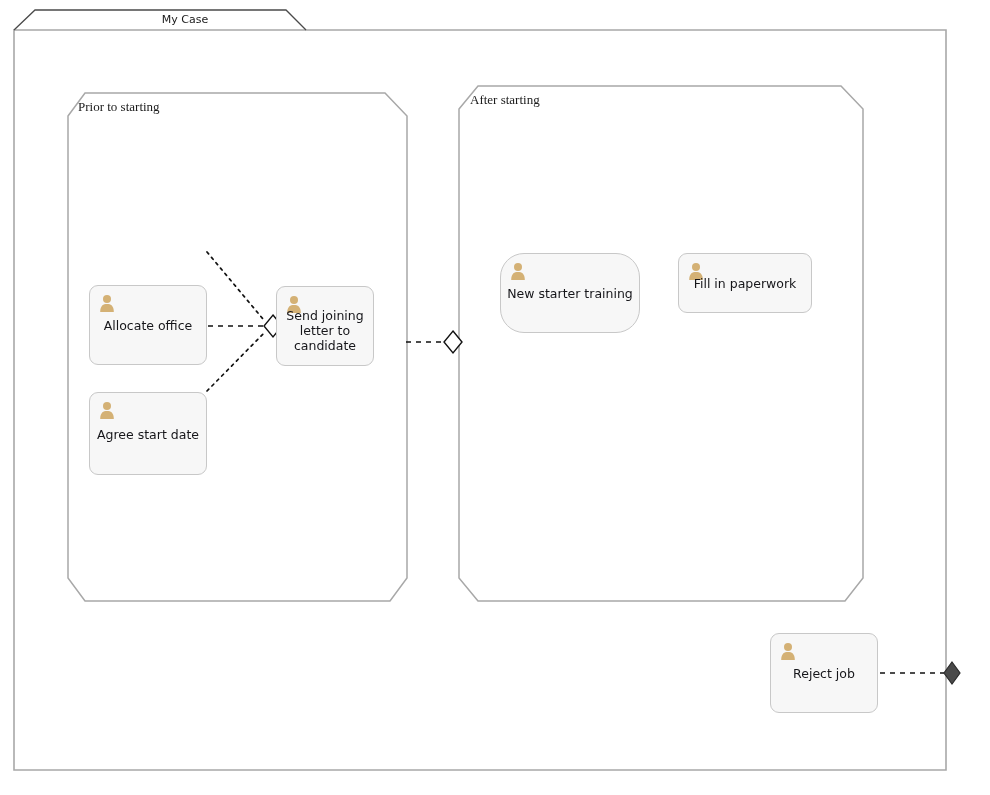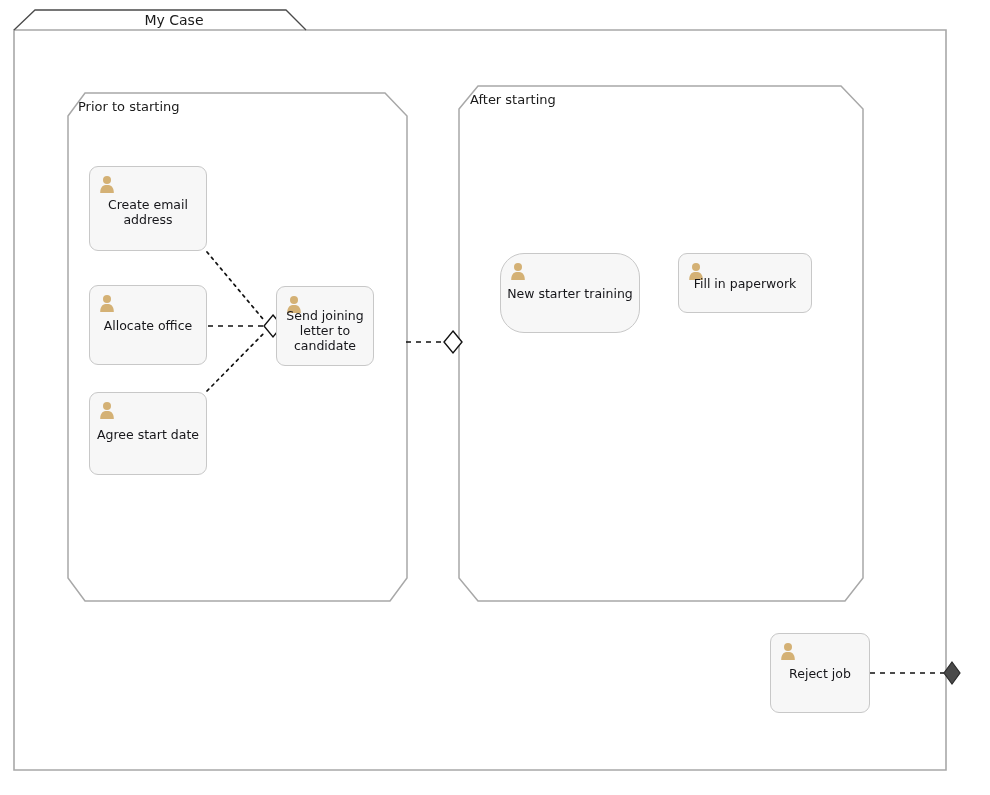--- a/index.html
+++ b/index.html
@@ -21,38 +21,39 @@
     position: absolute;
     left: 0;
     top: 0;
     width: 990px;
     height: 795px;
     pointer-events: none;
   }
   
   .case-title {
     position: absolute;
-    left: 39px;
+    left: 50px;
     top: 12px;
     width: 270px;
     text-align: center;
-    font-size: 14px;
+    font-size: 11px;
     color: #1a1a1a;
     line-height: 16px;
     white-space: nowrap;
     z-index: 4;
   }
   
   .partition-label {
     position: absolute;
     font-size: 13px;
     color: #1a1a1a;
     line-height: 16px;
     white-space: nowrap;
     z-index: 4;
+    font-family: Liberation Serif, serif;
   }
   
   .task {
     position: absolute;
     box-sizing: border-box;
     background: #f7f7f7;
     border: 1px solid #c8c8c8;
     border-radius: 9px;
     z-index: 5;
   }
@@ -125,27 +126,20 @@
       <polygon points="952,662 960,673 952,684 944,673" fill="#4a4a4a" stroke="#2b2b2b" stroke-width="1.2"></polygon>
     </g>
   </svg>
 
   <div class="case-title">My Case</div>
 
   <div class="partition-label" style="left:78px; top:99px;">Prior to starting</div>
 
   <div class="partition-label" style="left:470px; top:92px;">After starting</div>
 
-  <div class="task multiline" style="left:89px; top:166px; width:118px; height:85px;">
-    <svg class="person-icon" viewBox="0 0 16 18">
-      <circle cx="8" cy="5" r="4" fill="#d4b175"></circle>
-      <path d="M 1.2,18 C 1.2,11.6 4.3,10.0 8,10.0 C 11.7,10.0 14.8,11.6 14.8,18 Z" fill="#d4b175"></path>
-    </svg>
-    <div class="task-label">Create email address</div>
-  </div>
 
   <div class="task" style="left:89px; top:392px; width:118px; height:83px;">
     <svg class="person-icon" viewBox="0 0 16 18">
       <circle cx="8" cy="5" r="4" fill="#d4b175"></circle>
       <path d="M 1.2,18 C 1.2,11.6 4.3,10.0 8,10.0 C 11.7,10.0 14.8,11.6 14.8,18 Z" fill="#d4b175"></path>
     </svg>
     <div class="task-label">Agree start date</div>
   </div>
 
   <div class="task" style="left:89px; top:285px; width:118px; height:80px;">
@@ -173,21 +167,21 @@
   </div>
 
   <div class="task" style="left:678px; top:253px; width:134px; height:60px;">
     <svg class="person-icon" viewBox="0 0 16 18">
       <circle cx="8" cy="5" r="4" fill="#d4b175"></circle>
       <path d="M 1.2,18 C 1.2,11.6 4.3,10.0 8,10.0 C 11.7,10.0 14.8,11.6 14.8,18 Z" fill="#d4b175"></path>
     </svg>
     <div class="task-label">Fill in paperwork</div>
   </div>
 
-  <div class="task" style="left:770px; top:633px; width:100px; height:80px;">
+  <div class="task" style="left:770px; top:633px; width:108px; height:80px;">
     <svg class="person-icon" viewBox="0 0 16 18">
       <circle cx="8" cy="5" r="4" fill="#d4b175"></circle>
       <path d="M 1.2,18 C 1.2,11.6 4.3,10.0 8,10.0 C 11.7,10.0 14.8,11.6 14.8,18 Z" fill="#d4b175"></path>
     </svg>
     <div class="task-label">Reject job</div>
   </div>
 
 </div>
 
 </body></html>

